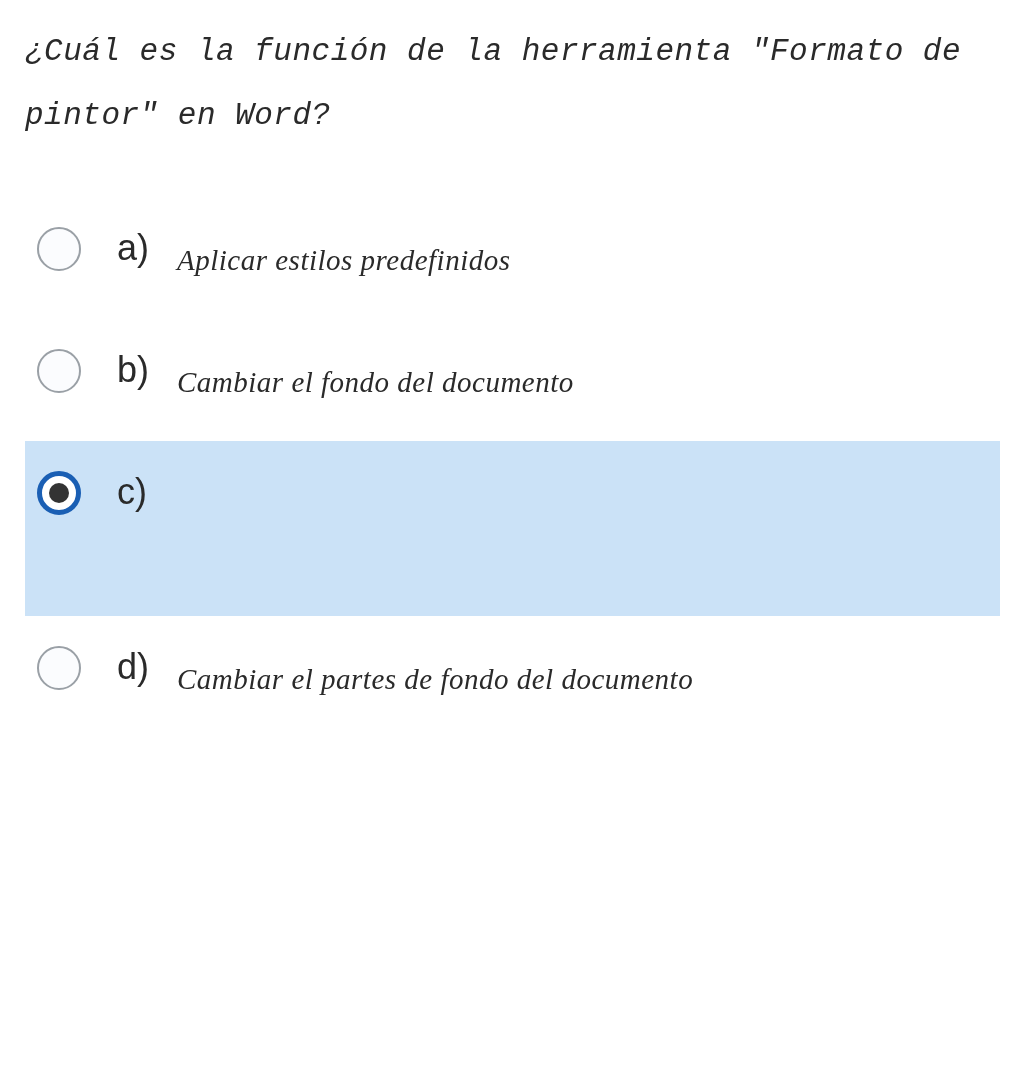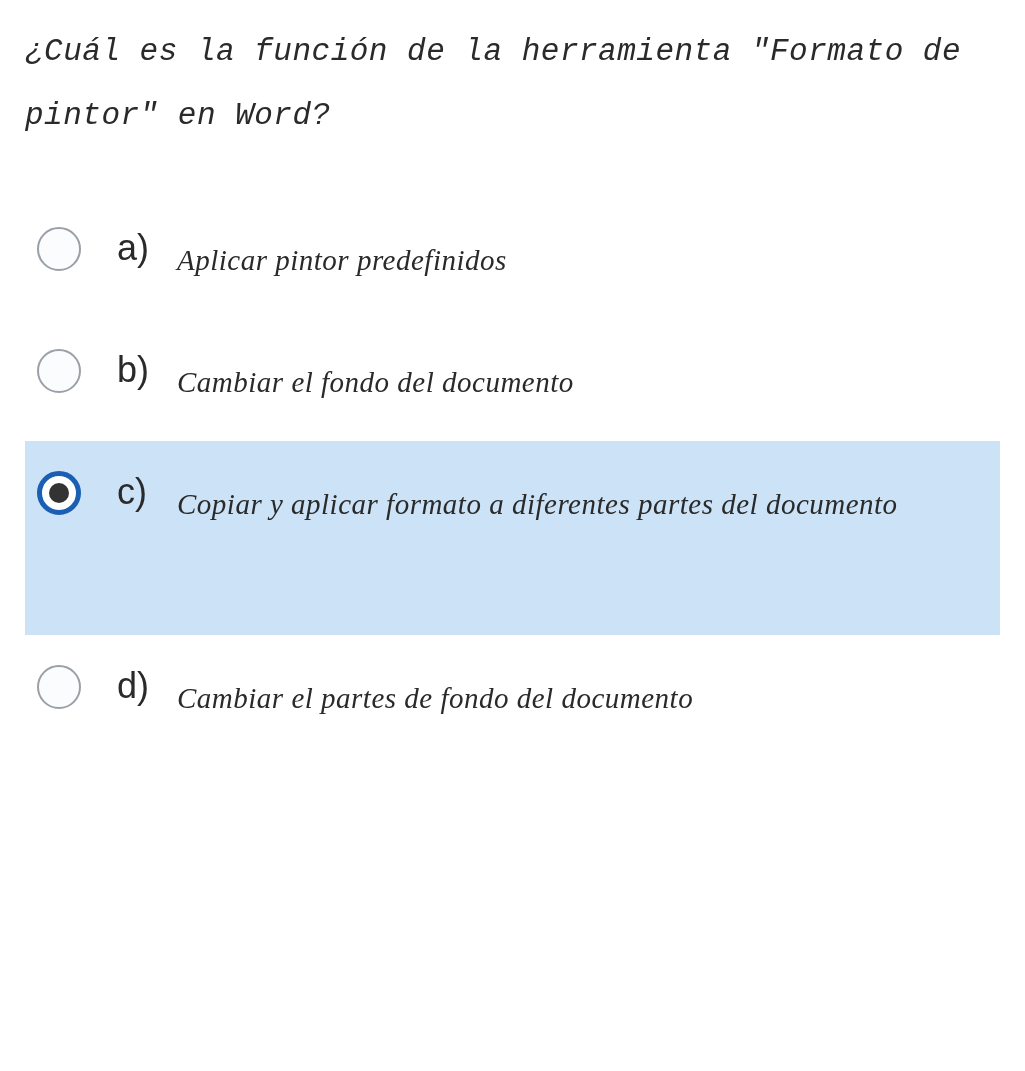--- a/index.html
+++ b/index.html
@@ -90,39 +90,38 @@
 <body>
 
 <div class="question">¿Cuál es la función de la herramienta "Formato de pintor" en Word?</div>
 
 <div class="options">
 
   <div class="option">
     <div class="radio"></div>
     <div class="option-content">
       <span class="option-letter">a)</span>
-      <span class="option-text">Aplicar pintor predefinidos</span>
+      <span class="option-text">Aplicar estilos predefinidos</span>
     </div>
   </div>
 
   <div class="option">
     <div class="radio"></div>
     <div class="option-content">
       <span class="option-letter">b)</span>
       <span class="option-text">Cambiar el fondo del documento</span>
     </div>
   </div>
 
   <div class="option option-c selected">
     <div class="radio checked">
       <div class="dot"></div>
     </div>
     <div class="option-content">
       <span class="option-letter">c)</span>
-      <span class="option-text">Copiar y aplicar formato a diferentes partes del documento</span>
     </div>
   </div>
 
   <div class="option">
     <div class="radio"></div>
     <div class="option-content">
       <span class="option-letter">d)</span>
       <span class="option-text">Cambiar el partes de fondo del documento</span>
     </div>
   </div>

